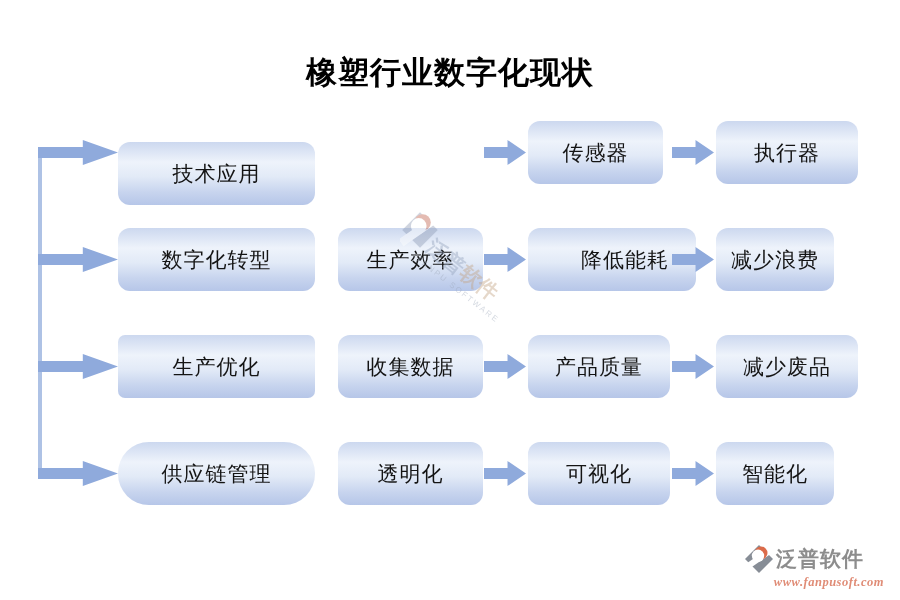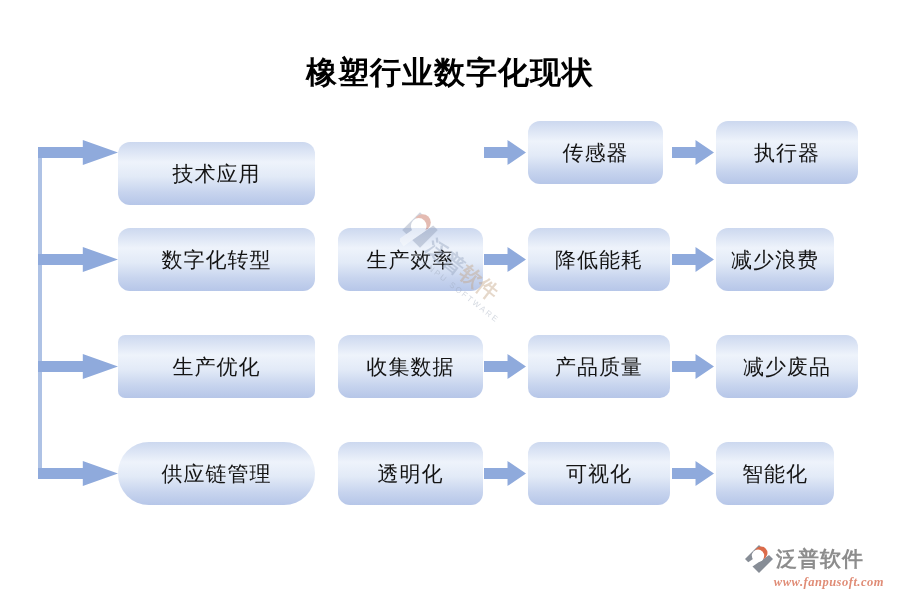--- a/index.html
+++ b/index.html
@@ -72,28 +72,28 @@
 
   <div class="box" style="left:118px;top:121px;width:197px;margin-top:21px;">技术应用</div>
   <div class="arrow flow-arrow" style="left:484px;top:140px;"></div>
   <div class="box" style="left:528px;top:121px;width:135px;">传感器</div>
   <div class="arrow flow-arrow" style="left:672px;top:140px;"></div>
   <div class="box" style="left:716px;top:121px;width:142px;border-radius:12px;">执行器</div>
 
   <div class="box" style="left:118px;top:228px;width:197px;">数字化转型</div>
   <div class="box" style="left:338px;top:228px;width:145px;">生产效率</div>
   <div class="arrow flow-arrow" style="left:484px;top:247px;"></div>
-  <div class="box" style="left:528px;top:228px;width:142px;">降低能耗</div>
+  <div class="box" style="left:528px;top:228px;width:142px;padding-left:26px;">降低能耗</div>
   <div class="arrow flow-arrow" style="left:672px;top:247px;"></div>
   <div class="box" style="left:716px;top:228px;width:118px;">减少浪费</div>
 
   <div class="box" style="left:118px;top:335px;width:197px;border-radius:7px;">生产优化</div>
   <div class="box" style="left:338px;top:335px;width:145px;">收集数据</div>
   <div class="arrow flow-arrow" style="left:484px;top:354px;"></div>
-  <div class="box" style="left:528px;top:335px;width:142px;border-radius:10px;">产品质量</div>
+  <div class="box" style="left:528px;top:335px;width:142px;">产品质量</div>
   <div class="arrow flow-arrow" style="left:672px;top:354px;"></div>
   <div class="box" style="left:716px;top:335px;width:142px;">减少废品</div>
 
   <div class="box" style="left:118px;top:442px;width:197px;border-radius:31px;">供应链管理</div>
   <div class="box" style="left:338px;top:442px;width:145px;">透明化</div>
   <div class="arrow flow-arrow" style="left:484px;top:461px;"></div>
   <div class="box" style="left:528px;top:442px;width:142px;">可视化</div>
   <div class="arrow flow-arrow" style="left:672px;top:461px;"></div>
   <div class="box" style="left:716px;top:442px;width:118px;">智能化</div>
 

